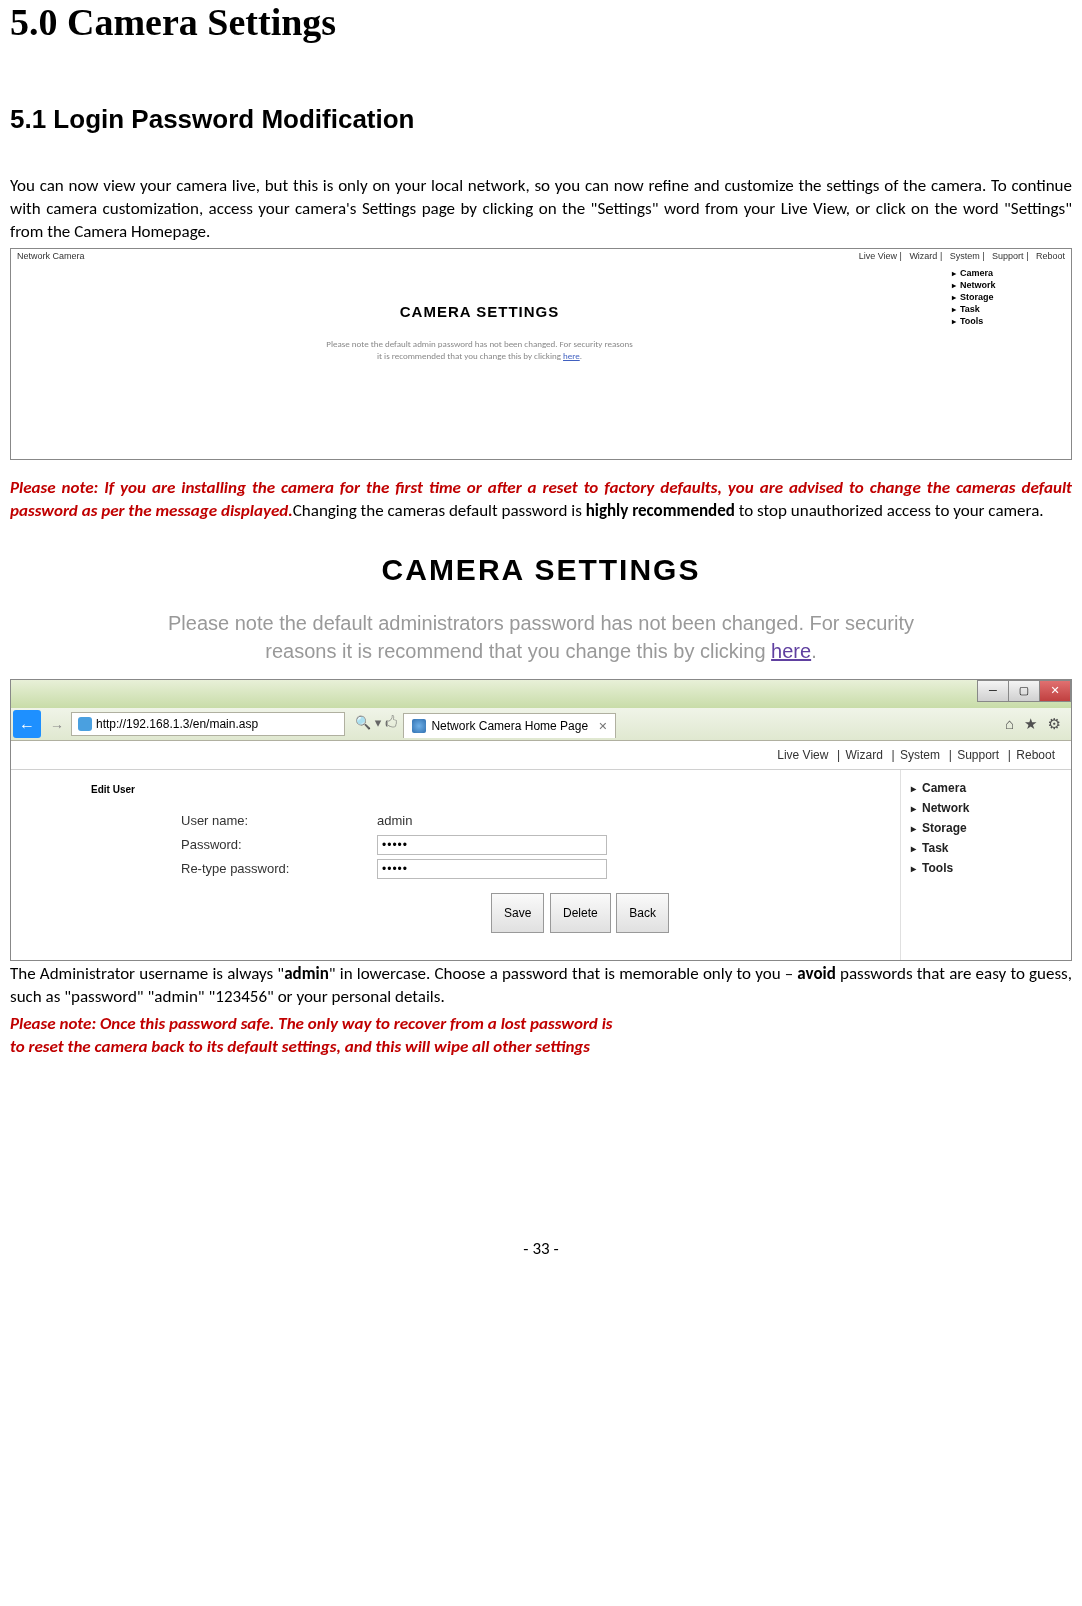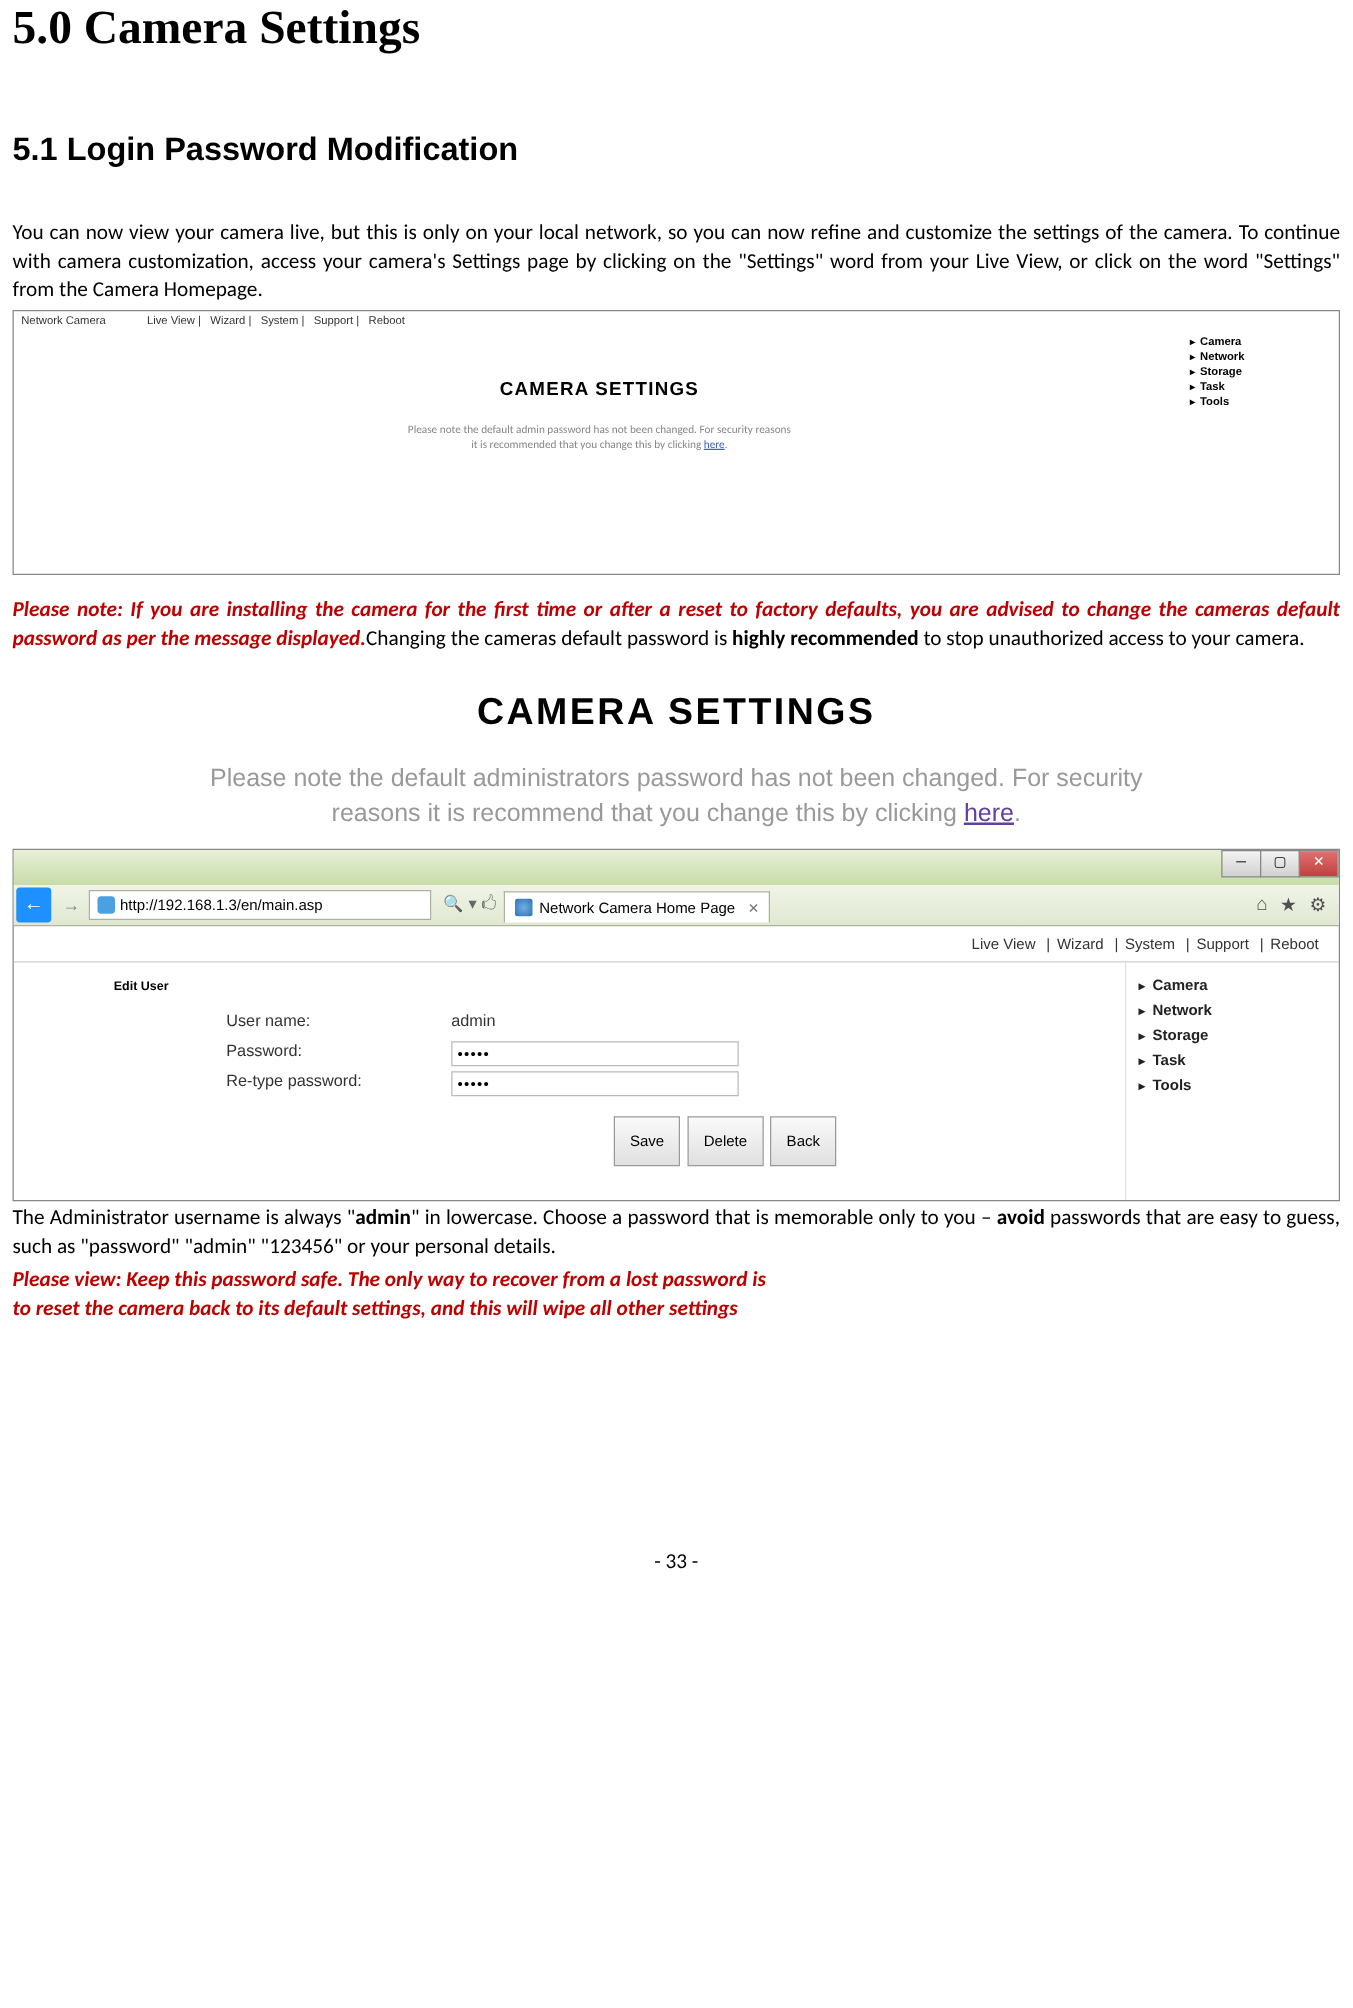--- a/index.html
+++ b/index.html
@@ -50,20 +50,21 @@
     width: 1060px;
     margin-bottom: 2px;
   }
   .sc1 {
     height: 210px;
     position: relative;
     overflow: hidden;
   }
   .sc1-header {
     display: flex;
+    justify-content: space-between;
     font-size: 9px;
     padding: 2px 6px;
     color: #333;
     font-family: Arial, sans-serif;
     gap: 28px;
   }
   .sc1-nav span { margin-left: 5px; }
   .sc1-body { display: flex; height: calc(100% - 14px); }
   .sc1-main {
     flex: 1;
@@ -217,21 +218,21 @@
   .sc3-main {
     flex: 1;
     padding: 14px 40px;
   }
   .sc3-panel-title {
     font-weight: bold;
     font-size: 10px;
     margin: 0 0 14px 40px;
   }
   .sc3-form { margin-left: 130px; }
-  .sc3-row { display: flex; align-items: flex-start; height: 24px; font-size: 13px; color:#333;}
+  .sc3-row { display: flex; align-items: center; height: 24px; font-size: 13px; color:#333;gap:16px;}
   .sc3-label { width: 180px; }
   .sc3-value { }
   .sc3-input {
     border: 1px solid #bbb;
     height: 18px; width: 220px;
     font-size: 12px;
     padding: 0 4px;
     font-family: Arial;
     letter-spacing: 1px;
   }
@@ -376,18 +377,18 @@
         <div class="sc3-side-item">Task</div>
         <div class="sc3-side-item">Tools</div>
       </div>
     </div>
   </div>
 
   <p class="para">
     <span>The Administrator username is always "</span><b>admin</b><span>" in lowercase. Choose a password that is memorable only to you – </span><b>avoid</b><span> passwords that are easy to guess, such as "password" "admin" "123456" or your personal details.</span>
   </p>
   <p class="para" style="text-align:left;">
-    <span class="red-italic-bold">Please view: Keep this password safe. The only way to recover from a lost password is</span><br>
+    <span class="red-italic-bold">Please note: Once this password safe. The only way to recover from a lost password is</span><br>
     <span class="red-italic-bold">to reset the camera back to its default settings, and this will wipe all other settings</span>
   </p>
 
   <div class="footer">- 33 -</div>
 </div>
 
 </body></html>

